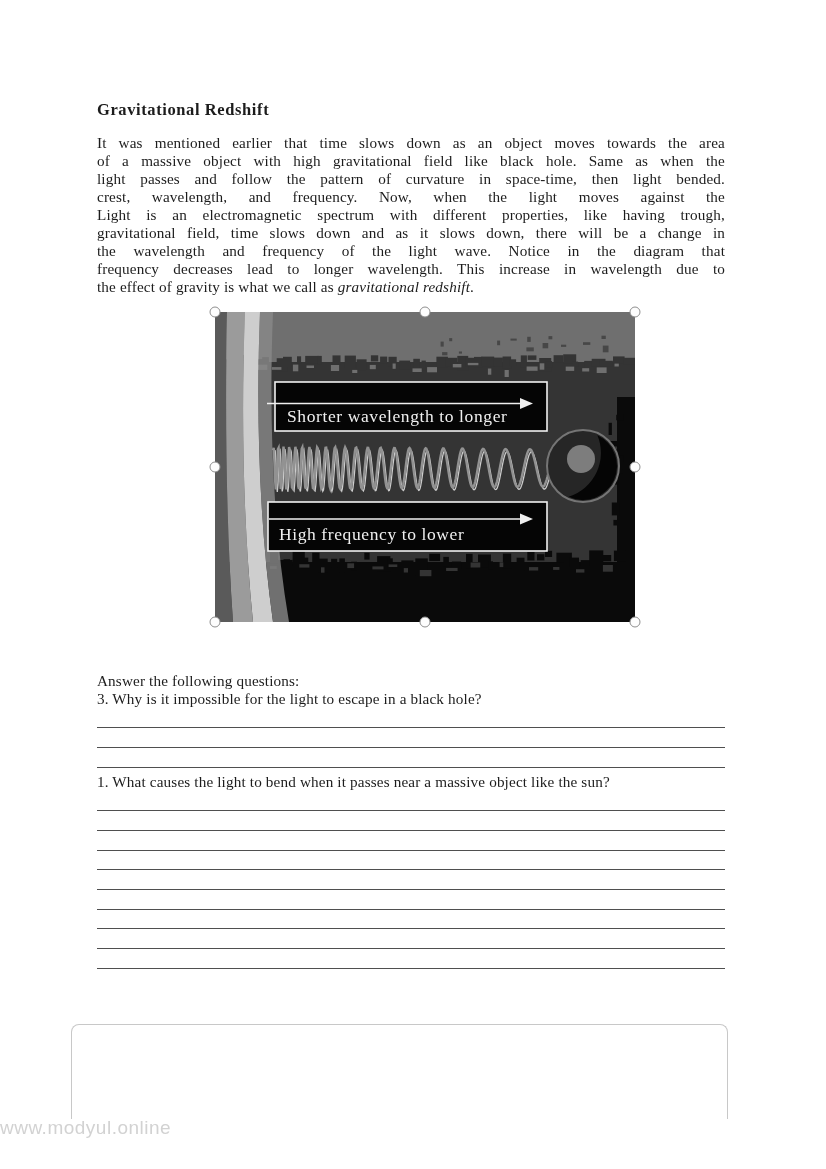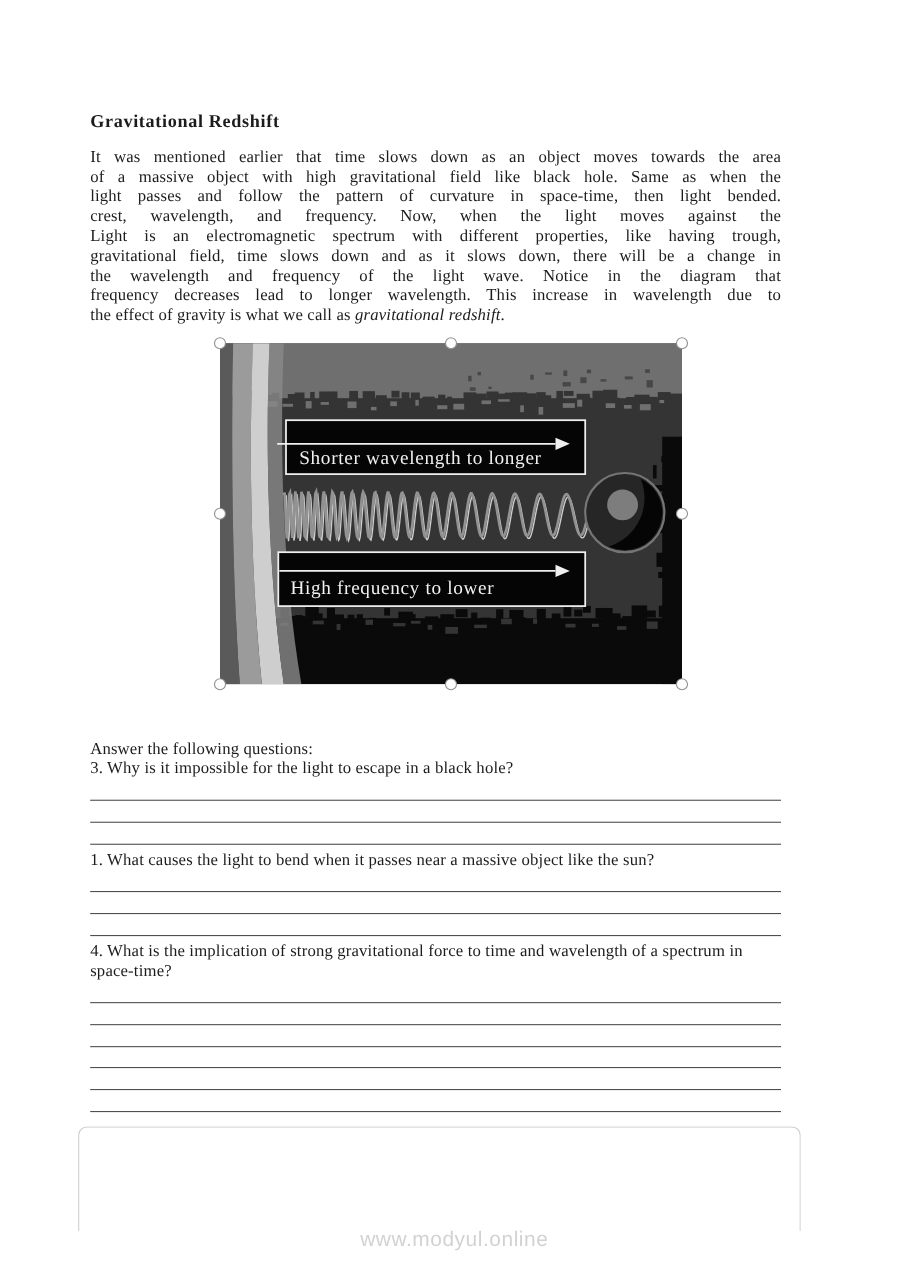--- a/index.html
+++ b/index.html
@@ -1,39 +1,39 @@
 <!DOCTYPE html>
 <html><head>
 <meta charset="utf-8">
 <style>
   html,body{margin:0;padding:0;background:#ffffff;}
   .page{position:relative;width:826px;height:1169px;background:#ffffff;overflow:hidden;
         font-family:"Liberation Serif",serif;color:#1c1c1c;letter-spacing:.15px;}
-  .content{position:absolute;left:82px;top:0;width:628px;z-index:2;}
+  .content{position:absolute;left:97px;top:0;width:628px;z-index:2;}
   .doc-title{margin:0;padding-top:101px;font-size:16.5px;line-height:18px;font-weight:bold;letter-spacing:.6px;}
   .para{margin-top:15px;font-size:15.2px;line-height:18px;}
   .pline{height:18px;overflow:hidden;}
   .pline.just{text-align:justify;text-align-last:justify;}
   .pline .it{font-style:italic;}
   
   .figure{position:relative;width:420px;height:334px;margin:16px 0 0 118px;}
   .figure svg{display:block;}
   .handle{position:absolute;width:11px;height:11px;border-radius:50%;background:#fdfdfd;
           border:1.5px solid #8f8f8f;transform:translate(-50%,-50%);z-index:3;box-sizing:border-box;}
   
   .qintro{margin-top:26px;font-size:15.2px;line-height:18px;}
   .qblock{margin-bottom:5px;}
   .qblock:first-of-type{margin-top:18px;}
   .qtext{font-size:15.2px;line-height:18px;}
   .aline{height:19px;border-bottom:1.2px solid #4f4f4f;}
   .aline:first-child{height:13px;}
   
   .next-frame{position:absolute;left:71px;top:1024px;width:655px;height:94px;z-index:1;
               border:1.5px solid #c8c8c8;border-bottom:none;border-radius:8px 8px 0 0;}
-  .watermark{position:absolute;left:0;right:0;top:1117px;text-align:center;z-index:2;
+  .watermark{position:absolute;left:0;right:0;top:1117px;text-align:left;z-index:2;
              font-family:"Liberation Sans",sans-serif;font-size:19px;color:#d2d2d2;letter-spacing:.5px;}
   .figtext{font-family:"Liberation Serif",serif;font-size:17.5px;letter-spacing:.6px;fill:#f0f0f0;}
 </style>
 </head>
 <body>
 
 <div class="page">
 
   <div class="next-frame"></div>
 
@@ -242,21 +242,20 @@
 
     <div class="qblock">
       <div class="qtext">1. What causes the light to bend when it passes near a massive object like the sun?</div>
       <div class="aline"></div>
       <div class="aline"></div>
       <div class="aline"></div>
     </div>
 
 
     <div class="qblock">
-      <div class="qtext">4. What is the implication of strong gravitational force to time and wavelength of a spectrum in space-time?</div>
       <div class="aline"></div>
       <div class="aline"></div>
       <div class="aline"></div>
     </div>
 
     <div class="qblock">
       <div class="aline"></div>
       <div class="aline"></div>
       <div class="aline"></div>
     </div>

